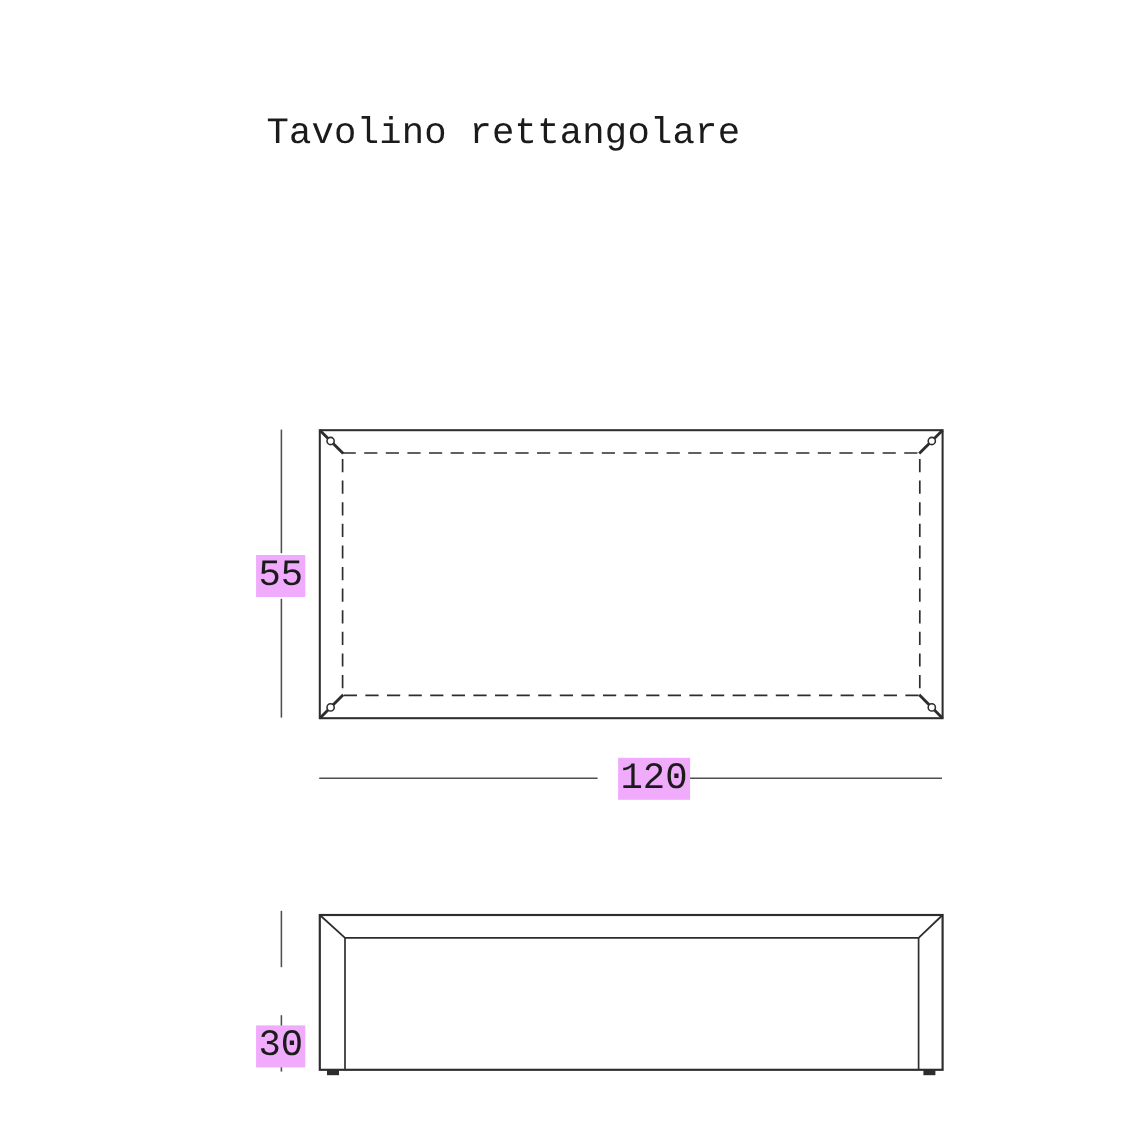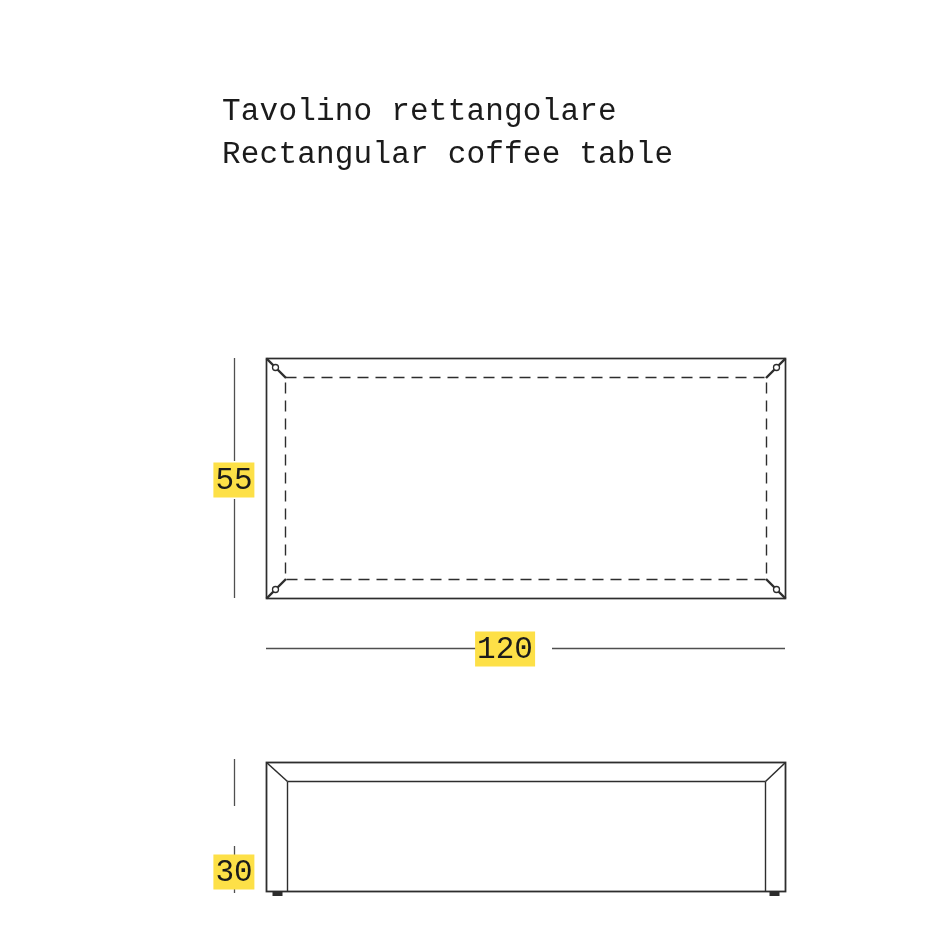--- a/index.html
+++ b/index.html
@@ -29,36 +29,35 @@
   .drawing-svg {
     position: absolute;
     left: 0;
     top: 0;
   }
   .dim-label {
     position: absolute;
     transform: translate(-50%, -50%);
     font-size: 31px;
     color: #1b1b1b;
-    background: #fde047;
+    background: #f0abfc;
     padding: 0 2px;
     white-space: nowrap;
   }
   .dim-label.depth  { left: 205px; top: 480px; }
-  .dim-label.width  { left: 476px; top: 649px; text-align: right; }
+  .dim-label.width  { left: 516px; top: 649px; text-align: right; }
   .dim-label.height { left: 205px; top: 872px; }
 </style>
 </head>
 <body>
 
 <div class="page">
 
   <div class="title-block">
     <div>Tavolino rettangolare</div>
-    <div>Rectangular coffee table</div>
   </div>
 
   <svg class="drawing-svg" width="950" height="950" viewBox="0 0 950 950">
 
     <g stroke="#2d2d2d" fill="none" stroke-linecap="butt">
 
       <rect x="237.5" y="358.5" width="519" height="240" stroke-width="1.7"></rect>
 
       <rect x="256.5" y="377.5" width="481" height="202" stroke-width="1.4" stroke-dasharray="11 7"></rect>
 

